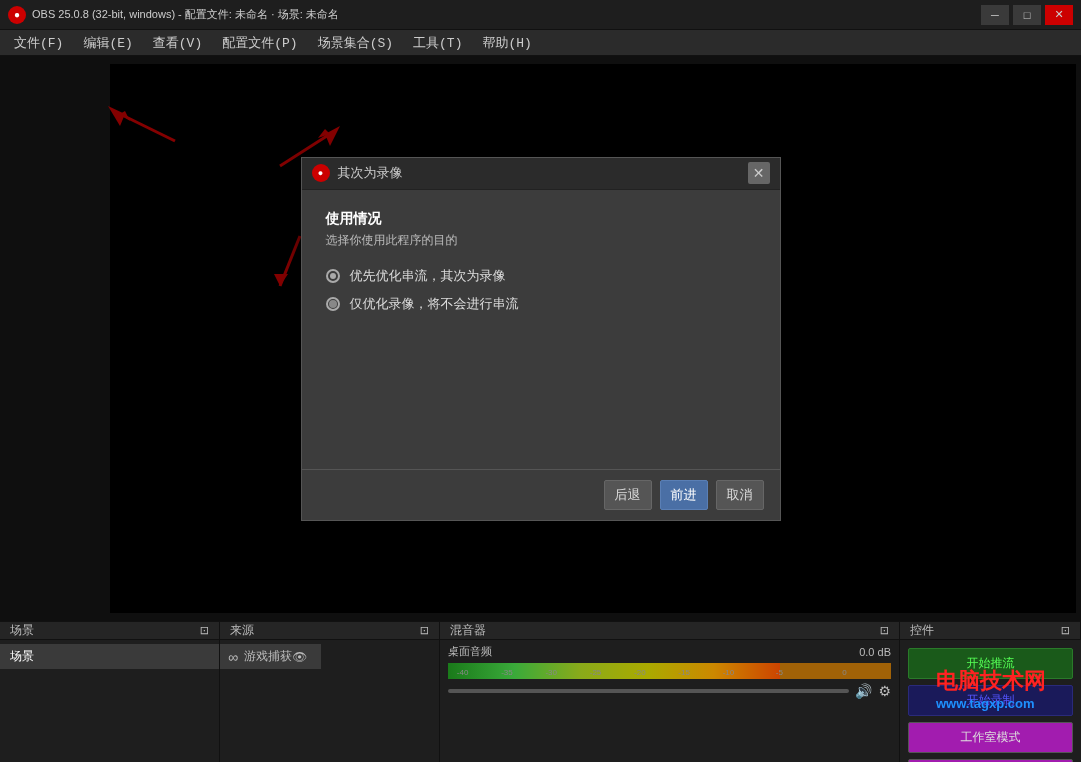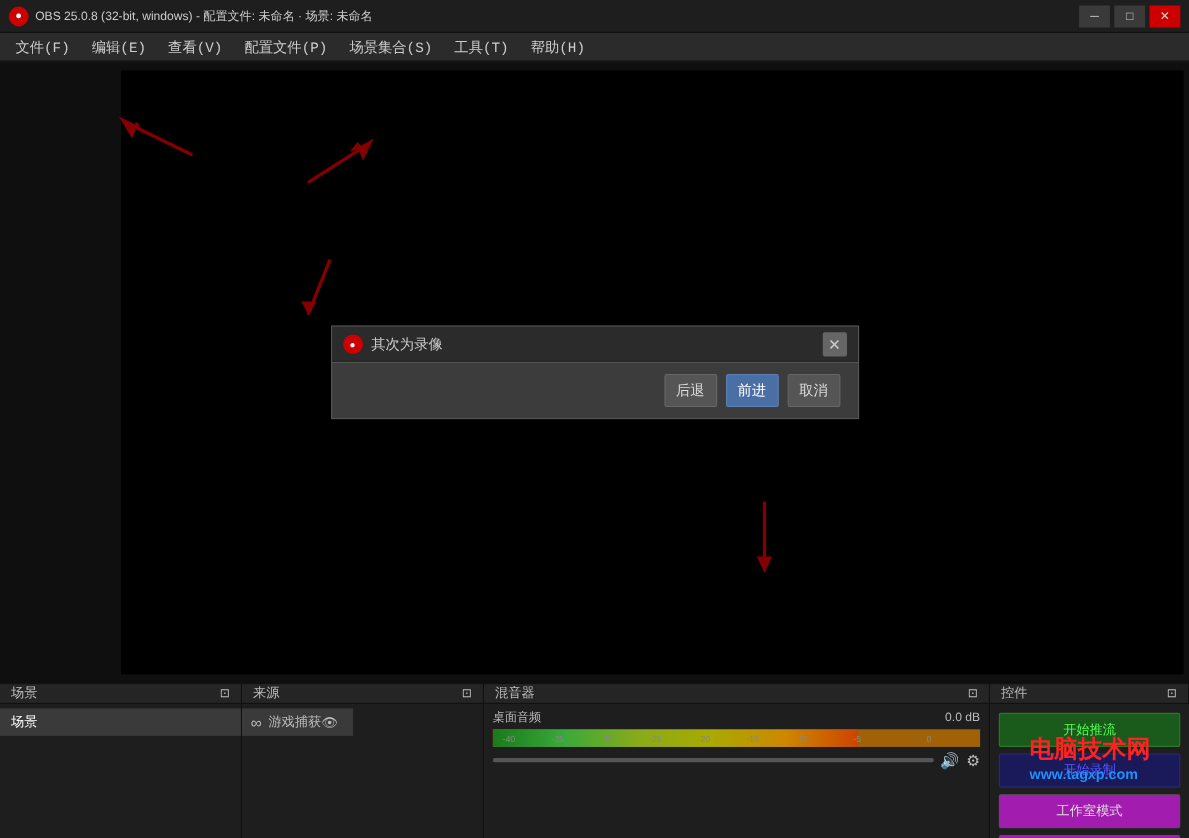--- a/index.html
+++ b/index.html
@@ -445,20 +445,38 @@
 
   <div id="dialog-overlay">
     <div id="dialog">
 
       <div id="dialog-titlebar">
         <div id="dialog-title-icon">●</div>
         <span id="dialog-title-text">其次为录像</span>
         <button id="dialog-close-btn">✕</button>
       </div>
 
+      <div id="dialog-body">
+        <div class="dialog-section-title">使用情况</div>
+        <div class="dialog-section-sub">选择你使用此程序的目的</div>
+
+        <label class="radio-option">
+          <div class="radio-circle selected"></div>
+          <span class="radio-label">优先优化串流，其次为录像</span>
+        </label>
+
+        <label class="radio-option">
+          <div class="radio-circle">
+            <div style="width:8px;height:8px;border-radius:50%;background:#888;"></div>
+          </div>
+          <span class="radio-label">仅优化录像，将不会进行串流</span>
+        </label>
+
+        <div class="dialog-spacer"></div>
+      </div>
 
       <div class="dialog-footer">
         <button class="dialog-btn">后退</button>
         <button class="dialog-btn primary">前进</button>
         <button class="dialog-btn">取消</button>
       </div>
     </div>
   </div>
 </div>
 

